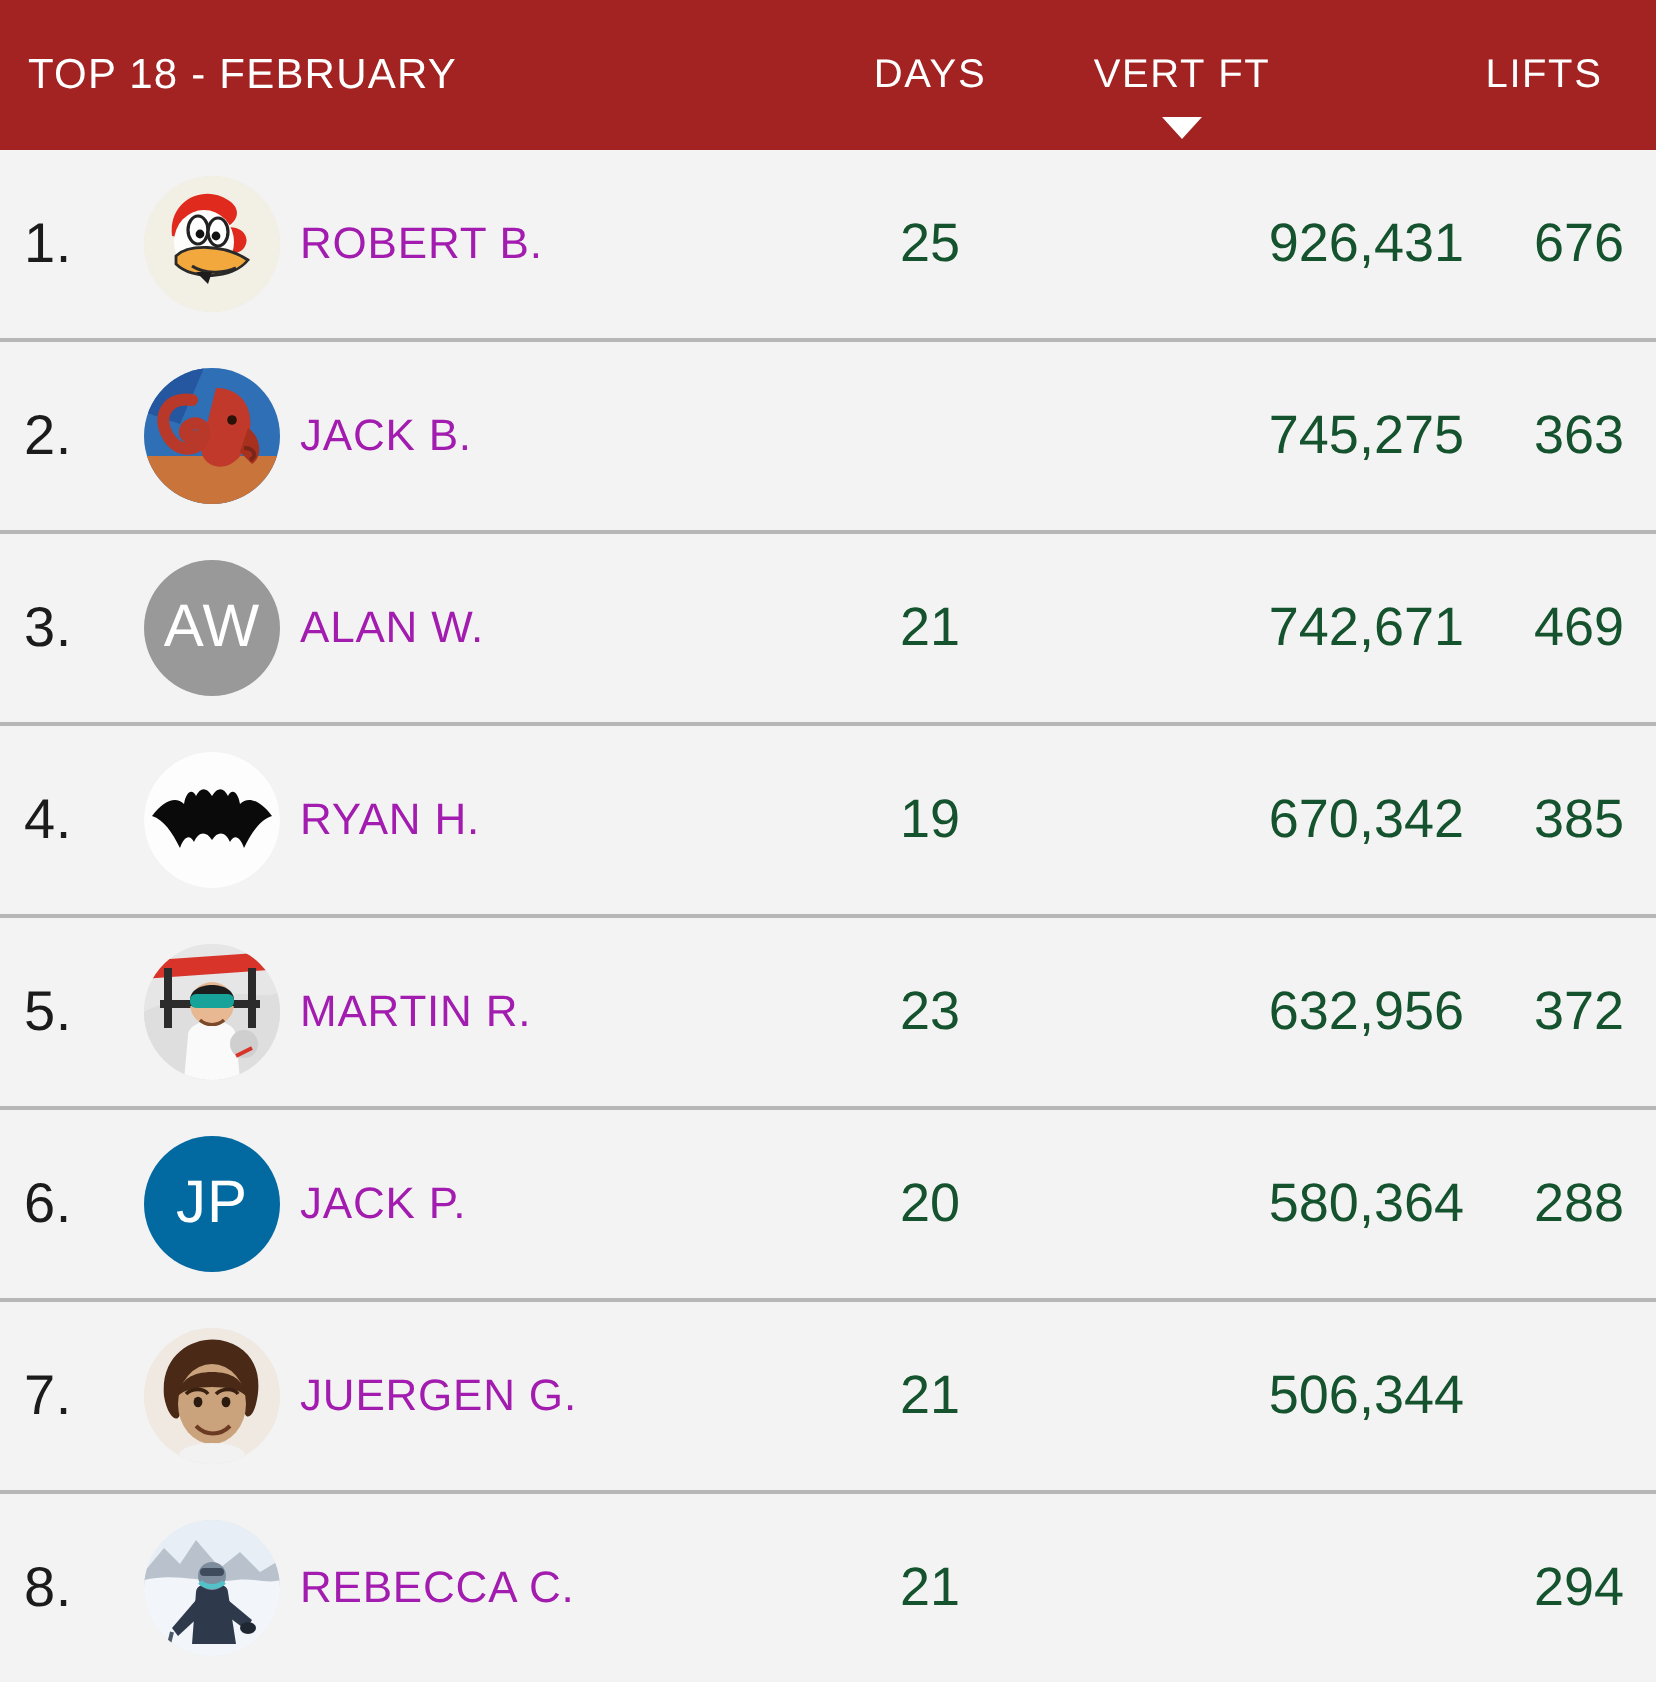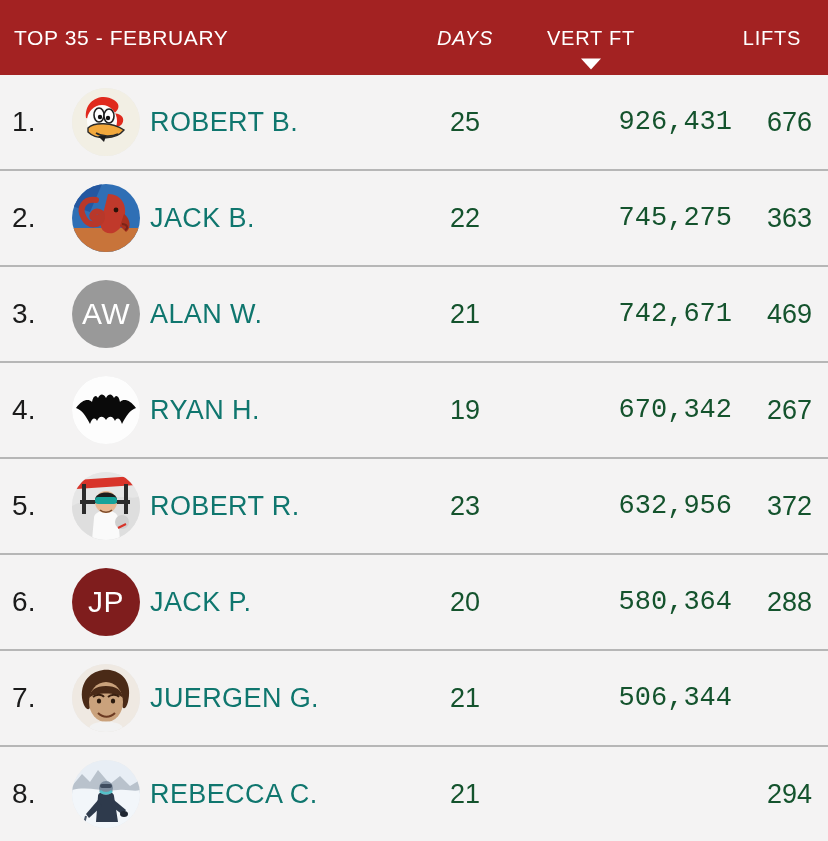--- a/index.html
+++ b/index.html
@@ -19,21 +19,21 @@
   .hdr-title{
     position:absolute;left:14px;top:50%;transform:translateY(-50%);
     font-size:21px;letter-spacing:.6px;font-weight:400;white-space:nowrap;
     font-stretch:condensed;
   }
   .hdr-col{
     position:absolute;top:50%;transform:translateY(-50%);
     font-size:20px;letter-spacing:.8px;white-space:nowrap;text-align:center;
     font-stretch:condensed;
   }
-  .hdr-days{left:406px;width:118px;font-style:italic;}
+  .hdr-days{left:406px;width:118px;}
   .hdr-vert{left:521px;width:140px;}
   .hdr-lifts{left:716px;width:112px;}
   .sort-caret{
     position:absolute;left:50%;transform:translateX(-50%);
     top:32px;width:0;height:0;
     border-left:10px solid transparent;border-right:10px solid transparent;
     border-top:11px solid #ffffff;
   }
 
   
@@ -52,39 +52,39 @@
     width:68px;height:68px;border-radius:50%;overflow:hidden;
     background:#e9e9e9;
   }
   .avatar svg{display:block;width:68px;height:68px;}
   .initials{
     width:100%;height:100%;display:flex;align-items:center;justify-content:center;
     color:#ffffff;font-size:30px;letter-spacing:.5px;font-stretch:condensed;
   }
   .pname{
     position:absolute;left:150px;top:50%;transform:translateY(-50%);
-    font-size:27px;color:#0f766e;letter-spacing:.4px;white-space:nowrap;
+    font-size:22px;color:#a21caf;letter-spacing:.4px;white-space:nowrap;
     font-stretch:condensed;
   }
   .num{
     position:absolute;top:50%;transform:translateY(-50%);
     font-size:27px;color:#14532d;text-align:center;white-space:nowrap;
     font-stretch:condensed;
   }
   .c-days{left:406px;width:118px;}
-  .c-vert{left:512px;width:220px;text-align:right;font-family:Liberation Mono, monospace;}
+  .c-vert{left:512px;width:220px;text-align:right;}
   .c-lifts{left:700px;width:112px;text-align:right;}
 </style>
 </head>
 <body>
 
 <div class="board">
 
   <div class="hdr">
-    <div class="hdr-title">TOP 35 - FEBRUARY</div>
+    <div class="hdr-title">TOP 18 - FEBRUARY</div>
     <div class="hdr-col hdr-days">DAYS</div>
     <div class="hdr-col hdr-vert">
       <span>VERT FT</span>
       <span class="sort-caret"></span>
     </div>
     <div class="hdr-col hdr-lifts">LIFTS</div>
   </div>
 
   <div class="rows" id="rows">
       <div class="row">
@@ -116,21 +116,20 @@
         <path d="M0 44 H68 V68 H0 Z" fill="#c8743a"></path>
         <path d="M0 0 H30 L18 28 L0 22 Z" fill="#2457a0"></path>
         <path d="M36 10 C50 10 56 22 52 36 C49 47 40 52 33 48 C26 44 28 32 32 26 Z" fill="#c0392b"></path>
         <path d="M52 30 C58 34 60 44 54 48 L48 42 Z" fill="#a8301f"></path>
         <path d="M24 16 C12 14 6 24 12 34 C17 43 28 42 30 34 C31 27 24 26 21 30 C19 33 22 36 25 34" fill="none" stroke="#b8382a" stroke-width="6" stroke-linecap="round"></path>
         <circle cx="44" cy="26" r="2.4" fill="#2a1208"></circle>
         <path d="M50 40 C55 40 57 44 53 46" stroke="#7b2418" stroke-width="2" fill="none"></path>
           </svg>
         </div>
         <div class="pname">JACK B.</div>
-        <div class="num c-days">22</div>
         <div class="num c-vert">745,275</div>
         <div class="num c-lifts">363</div>
       </div>
       <div class="row">
         <div class="rank">3.</div>
         <div class="avatar" style="background: rgb(153, 153, 153);">
           <div class="initials">AW</div>
         </div>
         <div class="pname">ALAN W.</div>
         <div class="num c-days">21</div>
@@ -142,49 +141,49 @@
         <div class="avatar">
           <svg viewBox="0 0 68 68">
             <rect width="68" height="68" fill="#fdfdfd"></rect>
         <path d="M4 32 C10 24 16 22 20 26 C21 20 24 18 26 22 C28 18 31 17 34 22 C37 17 40 18 42 22 C44 18 47 20 48 26 C52 22 58 24 64 32
                  C58 34 54 40 50 48 C48 42 45 41 43 45 C41 40 37 39 34 44 C31 39 27 40 25 45 C23 41 20 42 18 48 C14 40 10 34 4 32 Z" fill="#0a0a0a"></path>
           </svg>
         </div>
         <div class="pname">RYAN H.</div>
         <div class="num c-days">19</div>
         <div class="num c-vert">670,342</div>
-        <div class="num c-lifts">267</div>
+        <div class="num c-lifts">385</div>
       </div>
       <div class="row">
         <div class="rank">5.</div>
         <div class="avatar">
           <svg viewBox="0 0 68 68">
             <rect width="68" height="68" fill="#e6e6e6"></rect>
         <path d="M0 34 C14 26 26 30 40 26 C52 23 62 28 68 24 V68 H0 Z" fill="#dedede"></path>
         <rect x="2" y="6" width="64" height="9" rx="2" fill="#d8342a" transform="rotate(-4 34 10)"></rect>
         <rect x="10" y="12" width="4" height="30" fill="#2b2b2b"></rect>
         <rect x="52" y="12" width="4" height="30" fill="#2b2b2b"></rect>
         <rect x="8" y="28" width="50" height="4" fill="#2b2b2b"></rect>
         <path d="M22 46 C22 36 46 36 46 46 L48 68 H20 Z" fill="#fafafa"></path>
         <circle cx="34" cy="30" r="11" fill="#e8b892"></circle>
         <path d="M23 28 C23 18 45 18 45 28 L45 31 L23 31 Z" fill="#1d1d1d"></path>
         <rect x="23" y="25" width="22" height="7" rx="3" fill="#17a39a"></rect>
         <path d="M28 38 C31 41 37 41 40 38" stroke="#7a4a2a" stroke-width="1.6" fill="none"></path>
         <circle cx="50" cy="50" r="7" fill="#cfcfcf"></circle>
         <path d="M46 56 L54 52" stroke="#d8342a" stroke-width="2"></path>
           </svg>
         </div>
-        <div class="pname">ROBERT R.</div>
+        <div class="pname">MARTIN R.</div>
         <div class="num c-days">23</div>
         <div class="num c-vert">632,956</div>
         <div class="num c-lifts">372</div>
       </div>
       <div class="row">
         <div class="rank">6.</div>
-        <div class="avatar" style="background: #7f1d1d;">
+        <div class="avatar" style="background: #0369a1;">
           <div class="initials">JP</div>
         </div>
         <div class="pname">JACK P.</div>
         <div class="num c-days">20</div>
         <div class="num c-vert">580,364</div>
         <div class="num c-lifts">288</div>
       </div>
       <div class="row">
         <div class="rank">7.</div>
         <div class="avatar">

